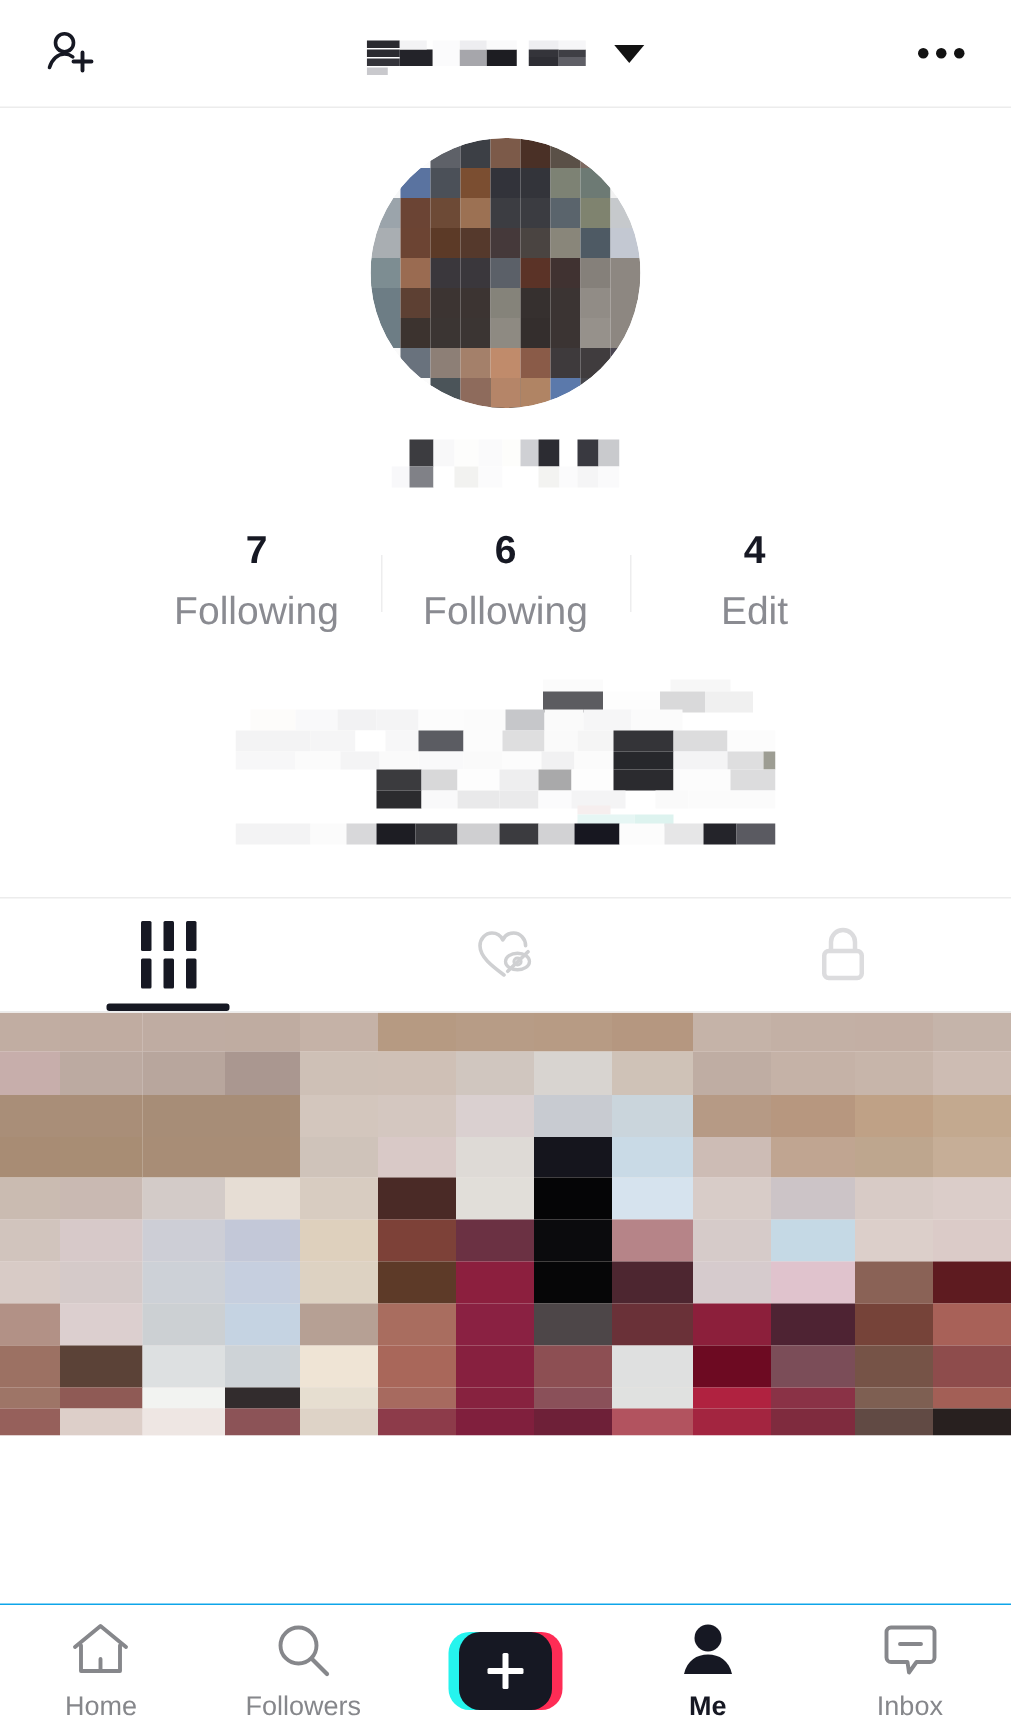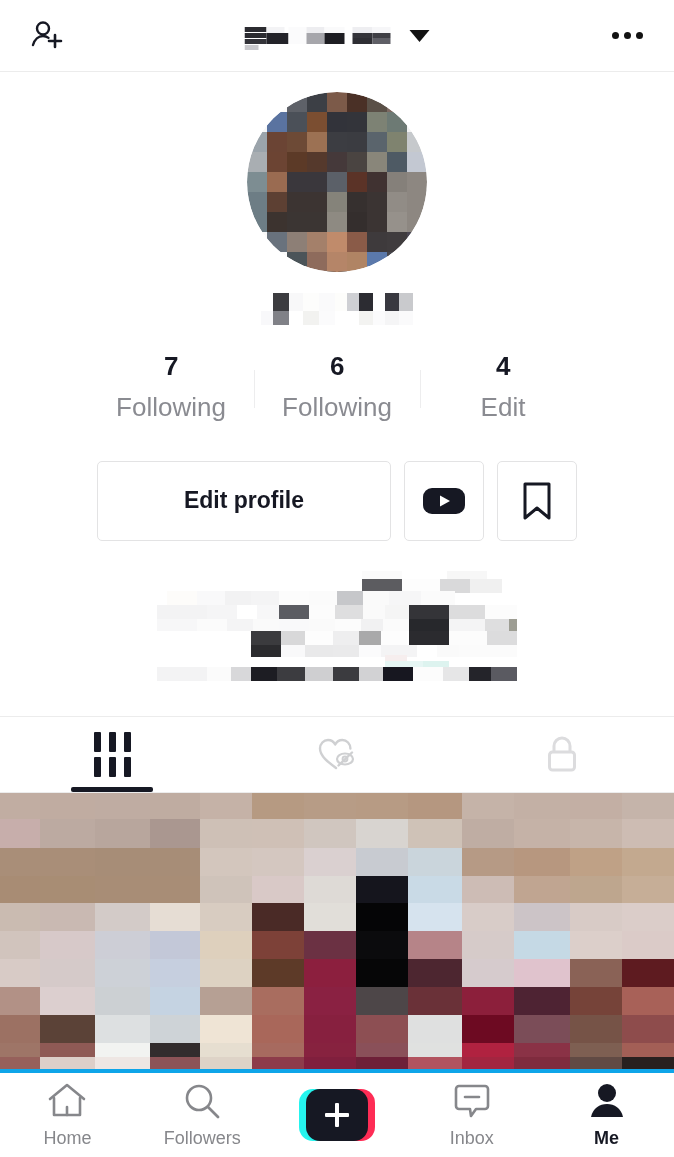--- a/index.html
+++ b/index.html
@@ -208,21 +208,21 @@
     flex: 1 1 auto;
     width: 674px;
     overflow: hidden;
     position: relative;
   }
 
   
   .bottomnav {
     flex: 0 0 88px;
     background: #ffffff;
-    border-top: 4px solid #0ea5e9;
+    border-top: 1px solid #0ea5e9;
     display: flex;
     align-items: center;
   }
   .nav-item {
     flex: 1;
     display: flex;
     flex-direction: column;
     align-items: center;
     justify-content: center;
     gap: 7px;
@@ -452,36 +452,20 @@
         <span class="num">6</span>
         <span class="lbl">Following</span>
       </div>
       <div class="stat-div"></div>
       <div class="stat">
         <span class="num">4</span>
         <span class="lbl">Edit</span>
       </div>
     </div>
 
-    <div class="actions">
-      <div class="btn-edit">Edit profile</div>
-
-      <div class="btn-icon">
-        <svg width="44" height="32" viewBox="0 0 44 32">
-          <rect x="1" y="3" width="42" height="26" rx="9" fill="#161823"></rect>
-          <path d="M18 10.5l10 5.5-10 5.5z" fill="#ffffff"></path>
-        </svg>
-      </div>
-
-      <div class="btn-icon">
-        <svg width="34" height="40" viewBox="0 0 34 40">
-          <path d="M5 3h24v34l-12-10-12 10z" fill="none" stroke="#161823" stroke-width="3" stroke-linejoin="round"></path>
-        </svg>
-      </div>
-    </div>
 
     <svg class="bio" viewBox="0 0 360 115">
       <rect width="360" height="115" fill="#ffffff"></rect>
 
       <rect x="205" y="2" width="40" height="8" fill="#fbfbfb"></rect>
       <rect x="290" y="2" width="40" height="8" fill="#f7f7f7"></rect>
       <rect x="205" y="10" width="40" height="14" fill="#5c5c60"></rect>
       <rect x="245" y="10" width="38" height="14" fill="#fdfdfd"></rect>
       <rect x="283" y="10" width="30" height="14" fill="#d9d9da"></rect>
       <rect x="313" y="10" width="32" height="14" fill="#f0f0f0"></rect>
@@ -775,30 +759,30 @@
       <div class="create-btn">
         <span class="create-cy"></span>
         <span class="create-pk"></span>
         <span class="create-main">
           <span class="plus-h"></span>
             <span class="plus-v"></span>
         </span>
       </div>
     </div>
 
+    <div class="nav-item active">
+      <svg width="42" height="40" viewBox="0 0 42 40">
+        <circle cx="21" cy="12" r="9" fill="#161823"></circle>
+        <path d="M5 36c2-9 8.5-13 16-13s14 4 16 13z" fill="#161823"></path>
+      </svg>
+      <span class="nav-label">Me</span>
+    </div>
+
     <div class="nav-item">
       <svg width="42" height="40" viewBox="0 0 42 40">
         <path d="M8 5h26a3 3 0 013 3v17a3 3 0 01-3 3h-9l-5 7-1-7H8a3 3 0 01-3-3V8a3 3 0 013-3z" fill="none" stroke="#86878b" stroke-width="2.6" stroke-linejoin="round"></path>
         <path d="M14 16h14" stroke="#86878b" stroke-width="2.6" stroke-linecap="round"></path>
       </svg>
       <span class="nav-label">Inbox</span>
     </div>
-
-    <div class="nav-item active">
-      <svg width="42" height="40" viewBox="0 0 42 40">
-        <circle cx="21" cy="12" r="9" fill="#161823"></circle>
-        <path d="M5 36c2-9 8.5-13 16-13s14 4 16 13z" fill="#161823"></path>
-      </svg>
-      <span class="nav-label">Me</span>
-    </div>
   </div>
 
 </div>
 
 </body></html>

